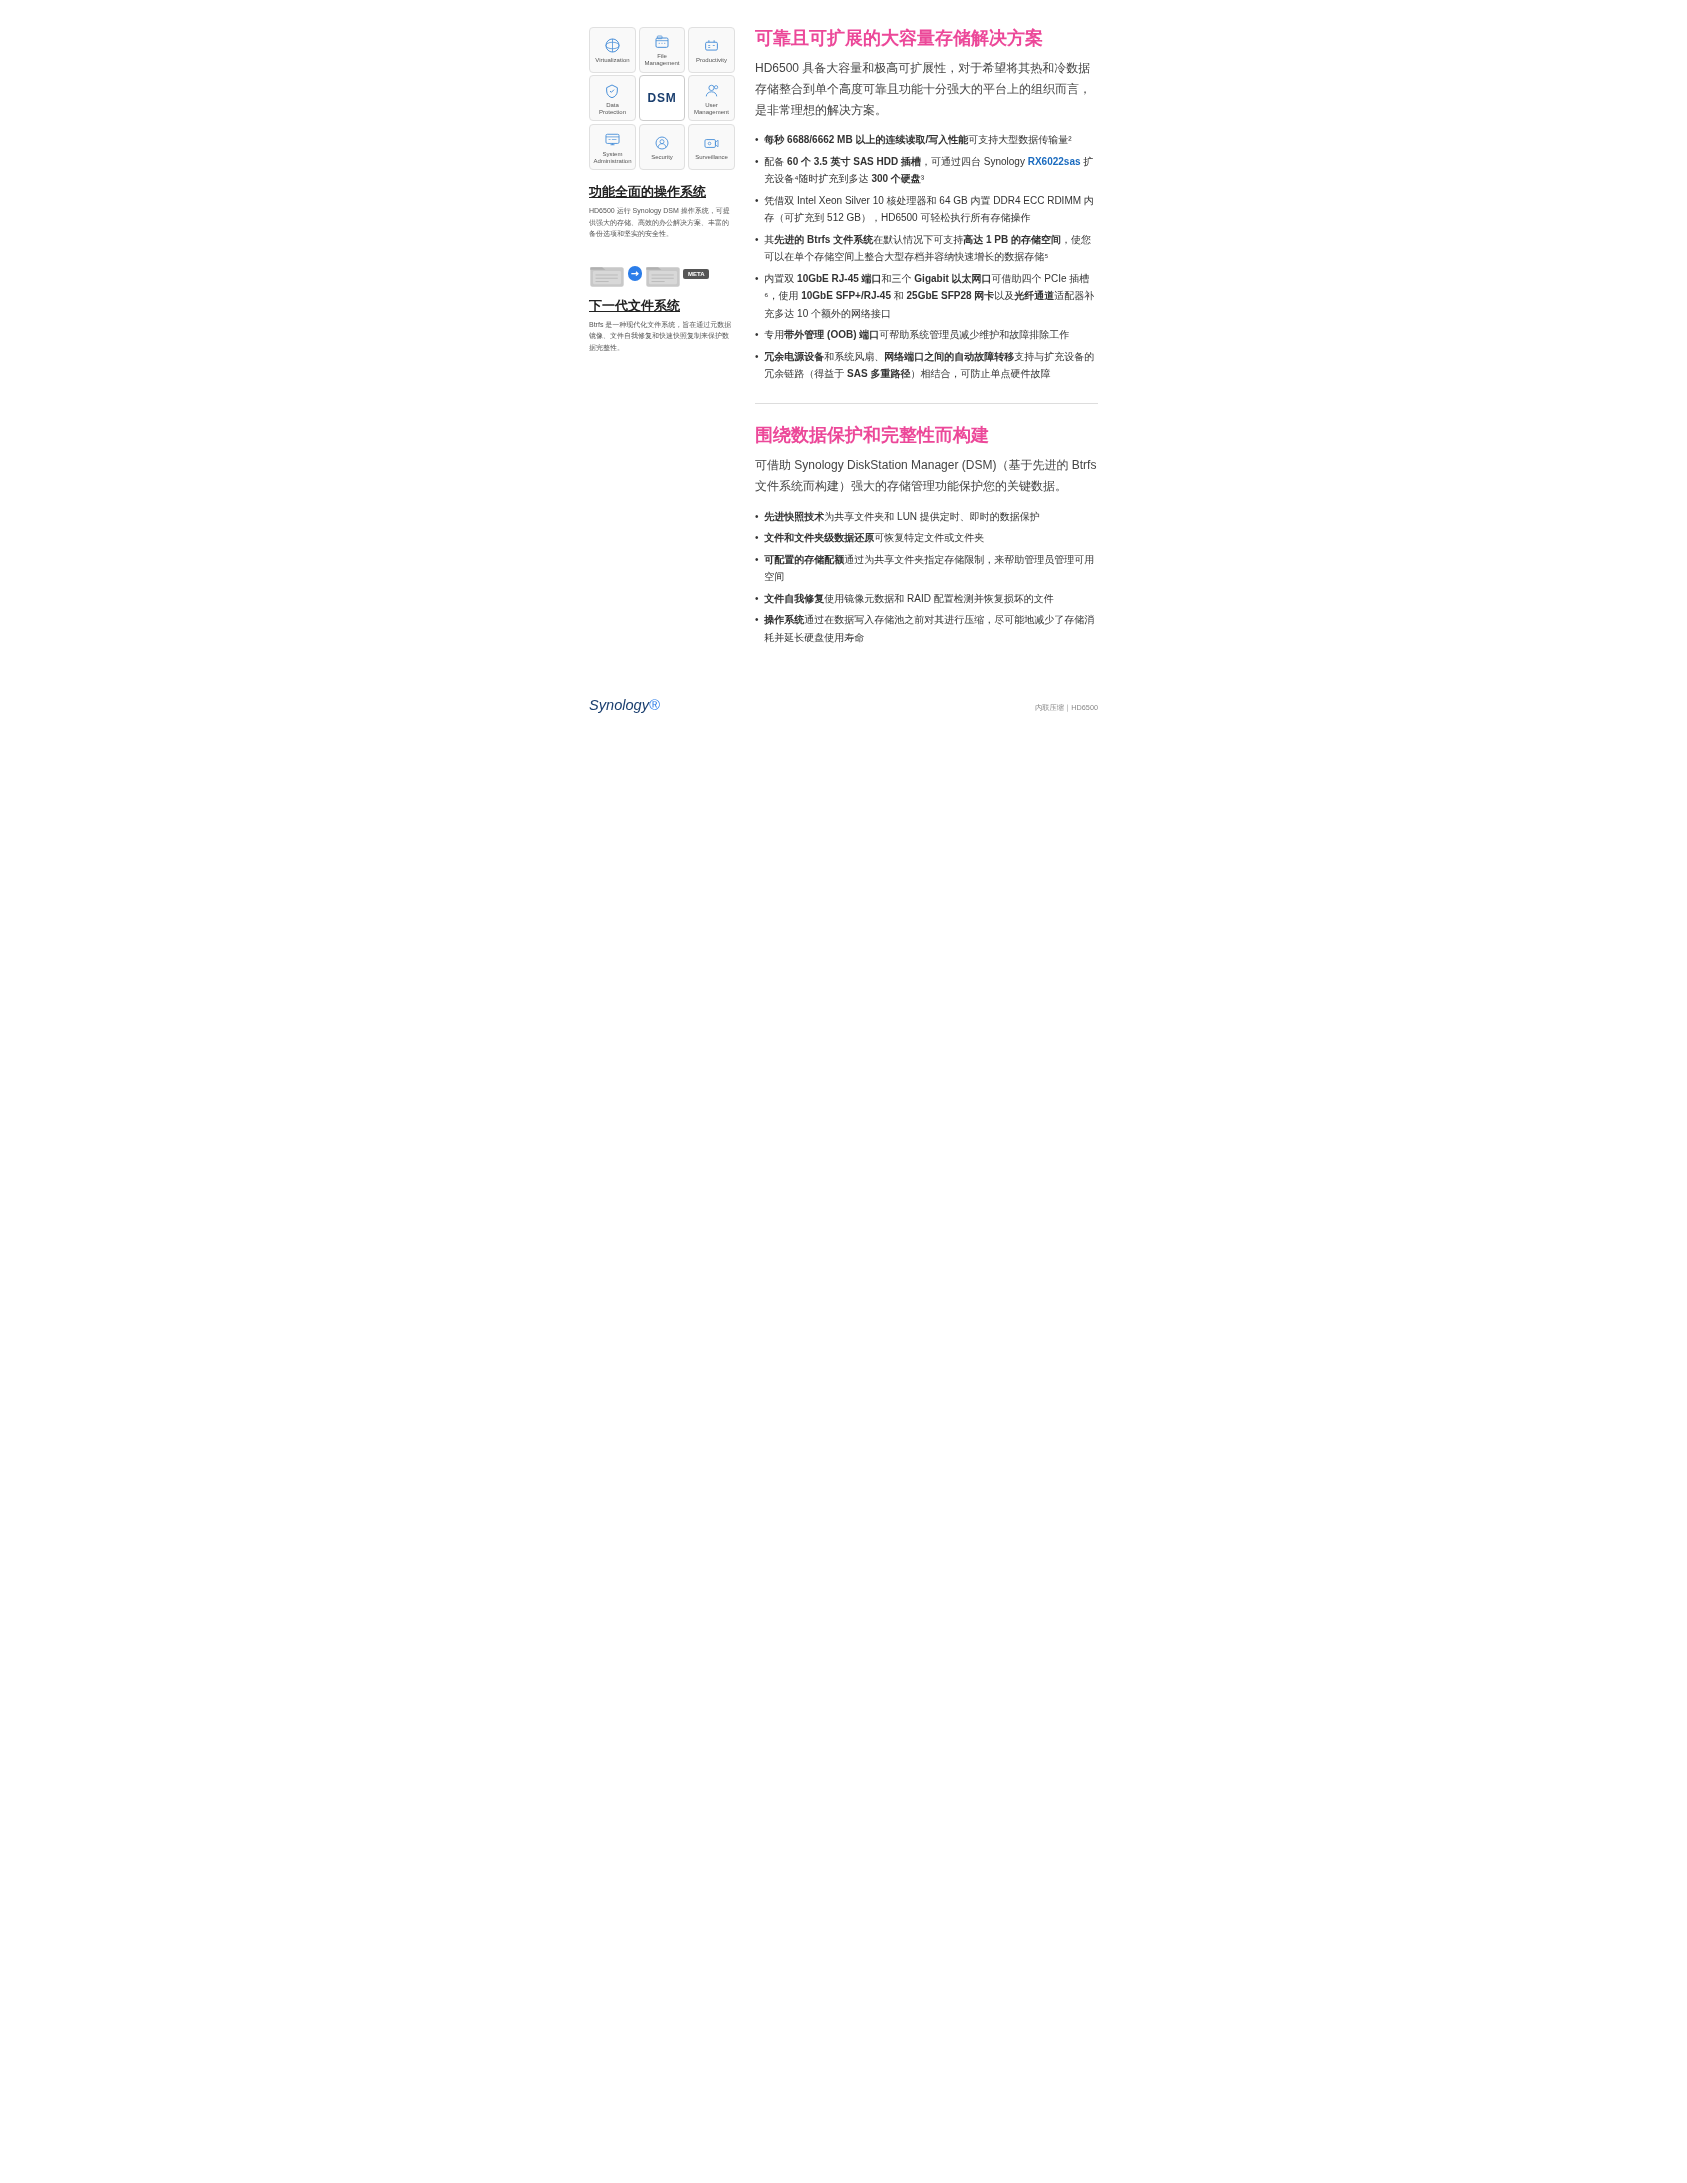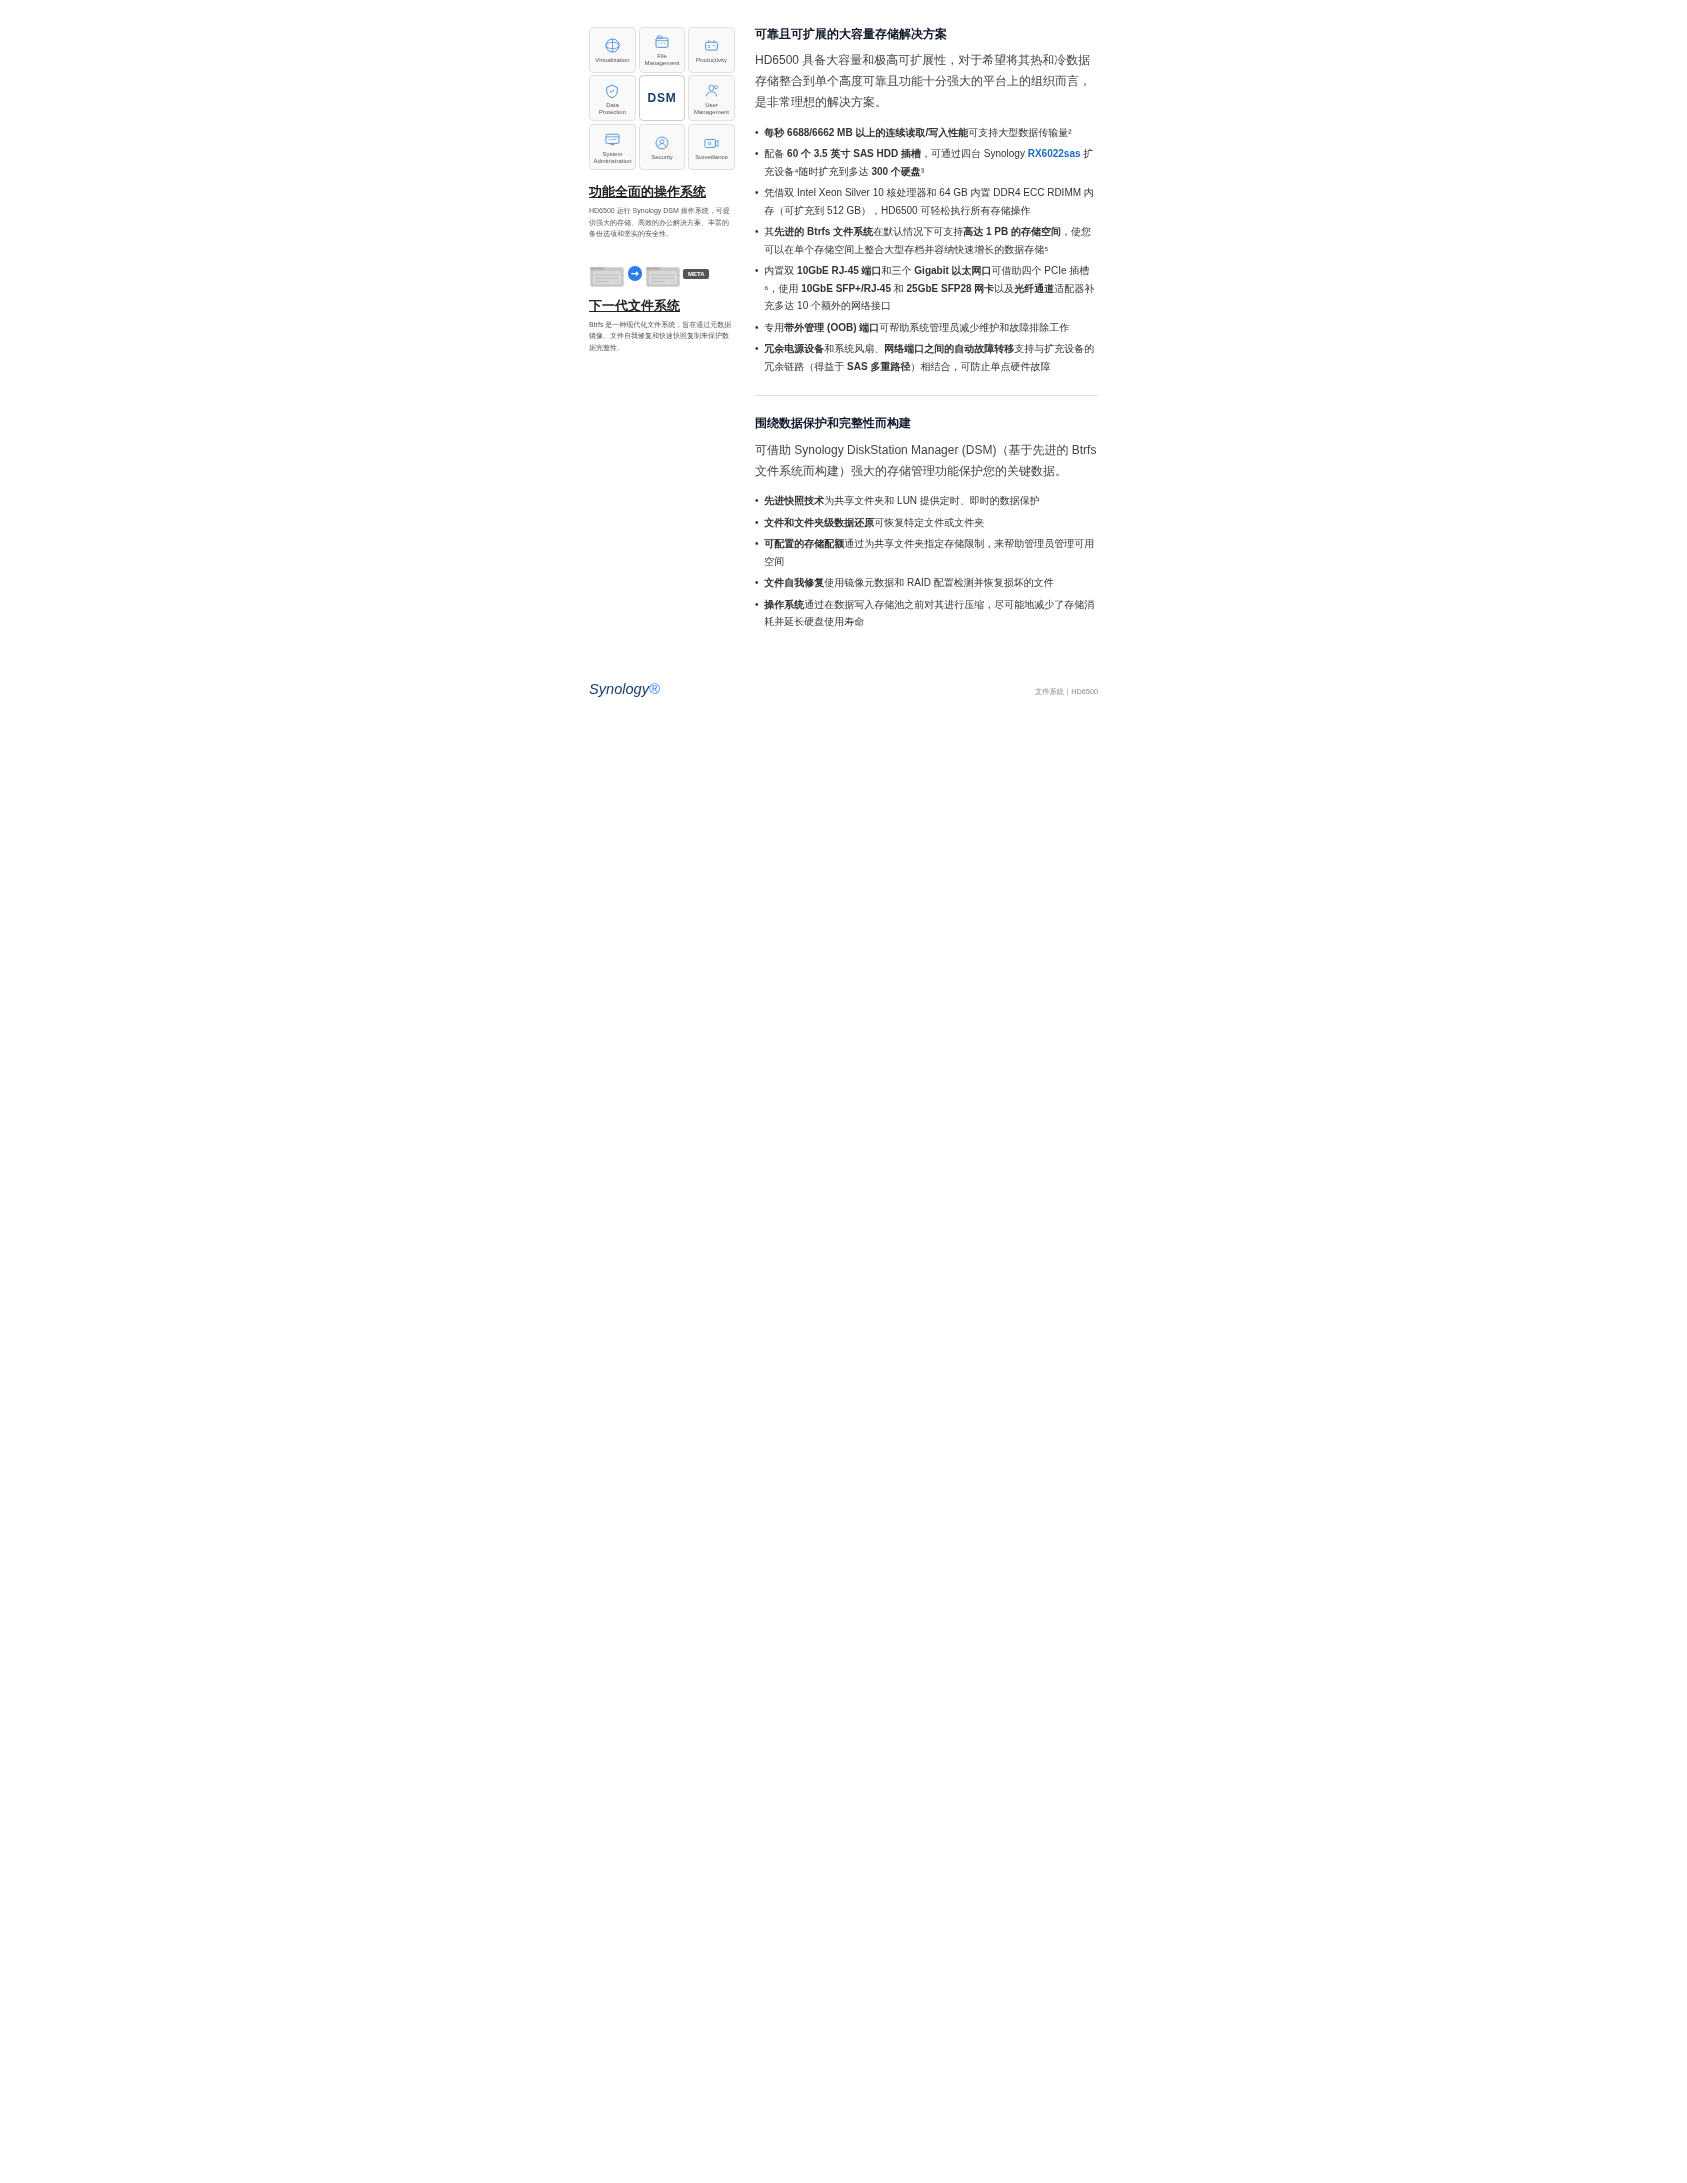--- a/index.html
+++ b/index.html
@@ -122,23 +122,23 @@
       color: #fff;
       font-size: 6px;
       font-weight: 700;
       padding: 2px 4.6px;
       border-radius: 2px;
       margin-left: 2.6px;
     }
 
     
     .section-heading {
-      font-size: 12px;
+      font-size: 18px;
       font-weight: 700;
-      color: #0f172a;
+      color: #ec4899;
       margin-bottom: 8px;
       line-height: 1.3;
     }
     .section-intro {
       font-size: 12px;
       color: #444;
       line-height: 1.75;
       margin-bottom: 10.6px;
     }
     .bullet-list {
@@ -414,15 +414,15 @@
     </div>
 
   </div>
 
 </div>
 
 <div class="page-footer">
   <div class="synology-logo">
     <em>Synology<span class="dot">®</span></em>
   </div>
-  <div class="footer-right">文件系统｜HD6500</div>
+  <div class="footer-right">内联压缩｜HD6500</div>
 </div>
 
 
 </body></html>

